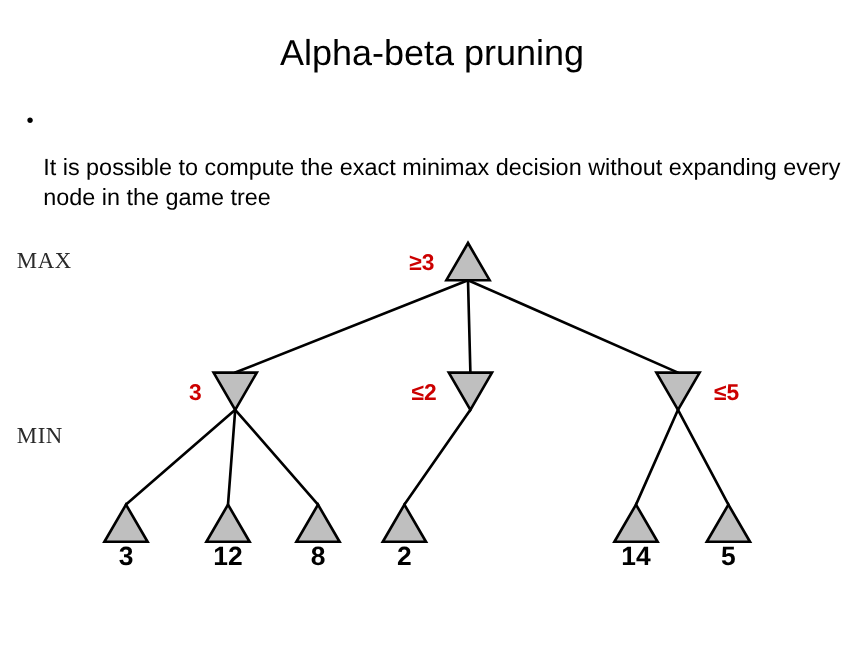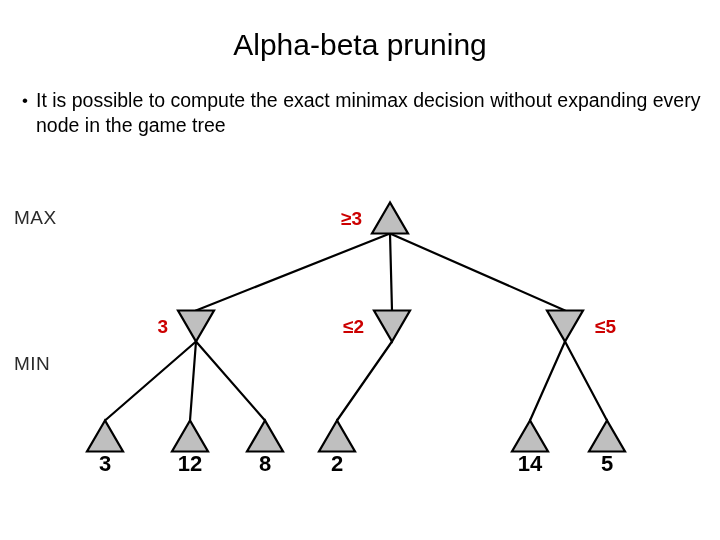--- a/index.html
+++ b/index.html
@@ -50,20 +50,21 @@
   }
   .bullet-marker {
     width: 22px;
     flex: 0 0 22px;
     text-align: center;
     font-size: 17px;
     line-height: 25px;
   }
   .bullet-text {
     flex: 1 1 auto;
+    margin-top: 40px;
   }
   #tree-figure {
     position: absolute;
     left: 0;
     top: 185px;
     width: 720px;
     height: 310px;
   }
   #tree-svg {
     position: absolute;
@@ -71,21 +72,21 @@
     width: 720px;
     height: 310px;
     display: block;
   }
   .row-label {
     position: absolute;
     font-size: 19px;
     font-weight: normal;
     color: #2b2b2b;
     letter-spacing: 0.5px;
-    font-family: Liberation Sans, sans-serif;
+    font-family: Liberation Serif, serif;
   }
   #label-max { left: 14px; top: 22px; }
   #label-min { left: 14px; top: 131px; margin-top: 37px; }
 </style>
 </head>
 <body>
 
 <div id="slide">
 
   <div id="slide-title">Alpha-beta pruning</div>

